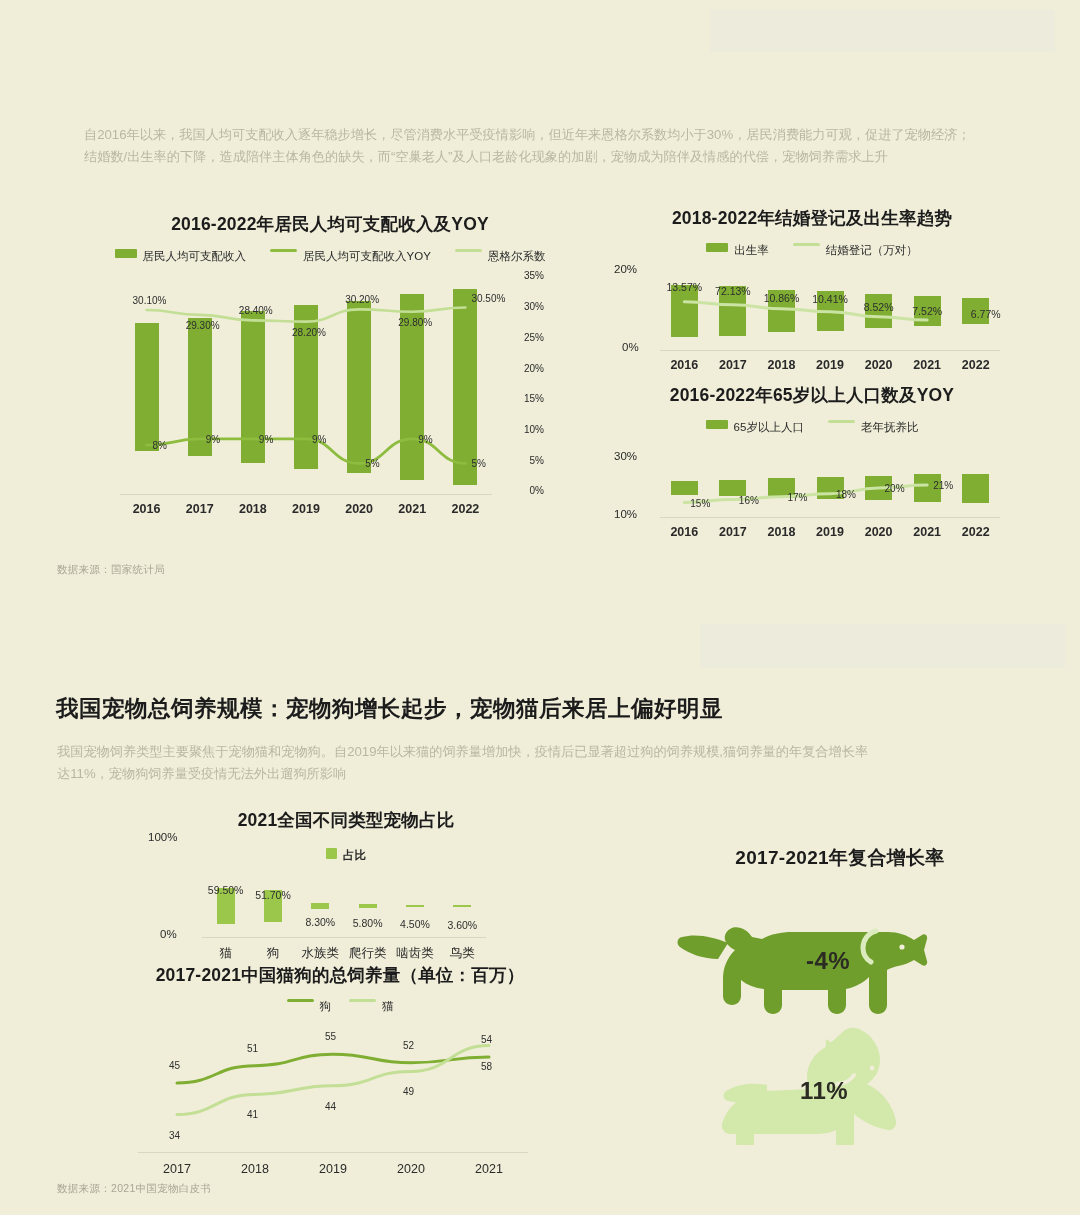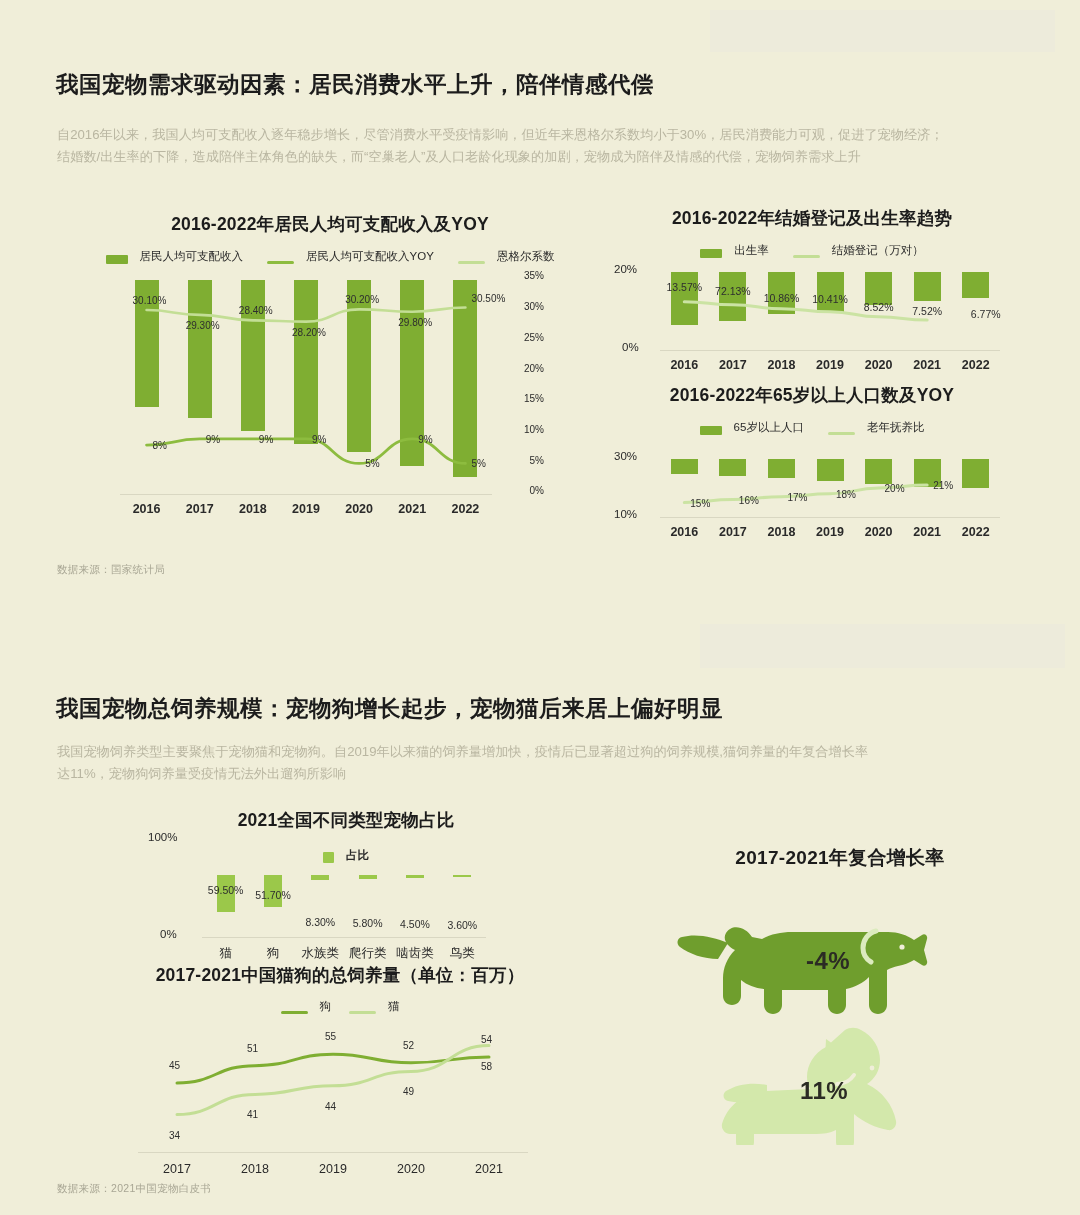--- a/index.html
+++ b/index.html
@@ -21,42 +21,42 @@
   .sec-title {
     position: absolute; left: 56px;
     font-size: 22.5px; font-weight: bold; color: #1c1c1c;
     letter-spacing: .5px; white-space: nowrap;
   }
   .sec-body {
     position: absolute; left: 57px; width: 985px;
     font-size: 13.2px; line-height: 22px; color: #b9b6a1;
   }
   #sec1-title { top: 69px; }
-  #sec1-body  { top: 124px; }
+  #sec1-body  { top: 124px; margin-left: 27px; }
   #sec2-title { top: 693px; }
   #sec2-body  { top: 741px; }
 
   .source {
     position: absolute; left: 57px;
     font-size: 10.5px; color: #a8a694; letter-spacing:.3px;
   }
   #source-1 { top: 563px; }
   #source-2 { top: 1182px; }
 
   
   .chart { position: absolute; }
   .chart-title {
     font-size: 17.5px; font-weight: bold; color: #1c1c1c;
     text-align: center; white-space: nowrap; letter-spacing:.2px;
   }
   .legend {
     display: flex; justify-content: center; align-items: center;
     gap: 24px; margin-top: 13px;
   }
-  .legend-item { display: flex; align-items: flex-end; gap: 12px; }
+  .legend-item { display: flex; align-items: flex-start; gap: 6px; }
   .legend-sw-bar { width: 22px; height: 9px; border-radius: 1px; }
   .legend-sw-line { width: 27px; height: 3px; border-radius: 2px; }
   .legend-label { font-size: 11.5px; color: #2a2a2a; white-space: nowrap; }
 
   .plot { position: relative; }
   .axis-line {
     position: absolute; left: 0; right: 0; height: 1px;
     background: #d9d7c2;
   }
   .ytick {
@@ -66,21 +66,21 @@
   .ytick.small { font-size: 11.5px; }
   .xlabels {
     position: absolute; left: 0; right: 0; display: flex;
   }
   .xlabel {
     flex: 1; text-align: center; font-size: 12.5px;
     color: #2a2a2a; font-weight: bold;
   }
   .xlabel.thin { font-weight: normal; }
   .bars { position: absolute; left: 0; right: 0; display: flex; }
-  .bar-cell { flex: 1; display: flex; justify-content: center; align-items: flex-start; height: 100%; position: relative;}
+  .bar-cell { flex: 1; display: flex; justify-content: center; align-items: center; height: 100%; position: relative;}
   .bar { background: #7fae32; border-radius: 0; }
   .bar-val {
     position: absolute; font-size: 10.5px; color: #2e2e2e;
     white-space: nowrap; font-weight: 500;
   }
   svg.overlay { position: absolute; left: 0; top: 0; overflow: visible; }
   .pt-lab { font-size: 10px; fill: #2e2e2e; font-family:"Liberation Sans",sans-serif; }
 
   
   #cagr-panel { position: absolute; left: 640px; top: 845px; width: 400px; }
@@ -92,21 +92,20 @@
   }
 </style>
 </head>
 <body>
 
 <div class="page">
 
   <div class="ghost-band" id="ghost-1"></div>
   <div class="ghost-band" id="ghost-2"></div>
 
-  <div class="sec-title" id="sec1-title">我国宠物需求驱动因素：居民消费水平上升，陪伴情感代偿</div>
   <div class="sec-body" id="sec1-body">
     <div>自2016年以来，我国人均可支配收入逐年稳步增长，尽管消费水平受疫情影响，但近年来恩格尔系数均小于30%，居民消费能力可观，促进了宠物经济；</div>
     <div>结婚数/出生率的下降，造成陪伴主体角色的缺失，而“空巢老人”及人口老龄化现象的加剧，宠物成为陪伴及情感的代偿，宠物饲养需求上升</div>
   </div>
   <div class="source" id="source-1">数据来源：国家统计局</div>
 
   <div class="chart" id="chart-income" style="left:120px; top:212px; width:420px;">
     <div class="chart-title">2016-2022年居民人均可支配收入及YOY</div>
     <div class="legend">
       <div class="legend-item">
@@ -185,21 +184,21 @@
         <div class="xlabel">2018</div>
         <div class="xlabel">2019</div>
         <div class="xlabel">2020</div>
         <div class="xlabel">2021</div>
         <div class="xlabel">2022</div>
       </div>
     </div>
   </div>
 
   <div class="chart" id="chart-marriage" style="left:622px; top:206px; width:380px;">
-    <div class="chart-title">2016-2022年结婚登记及出生率趋势</div>
+    <div class="chart-title">2018-2022年结婚登记及出生率趋势</div>
     <div class="legend">
       <div class="legend-item">
         <span class="legend-sw-bar" style="background:#7fae32"></span>
         <span class="legend-label">出生率</span>
       </div>
       <div class="legend-item">
         <span class="legend-sw-line" style="background:#c3de95"></span>
         <span class="legend-label">结婚登记（万对）</span>
       </div>
     </div>

